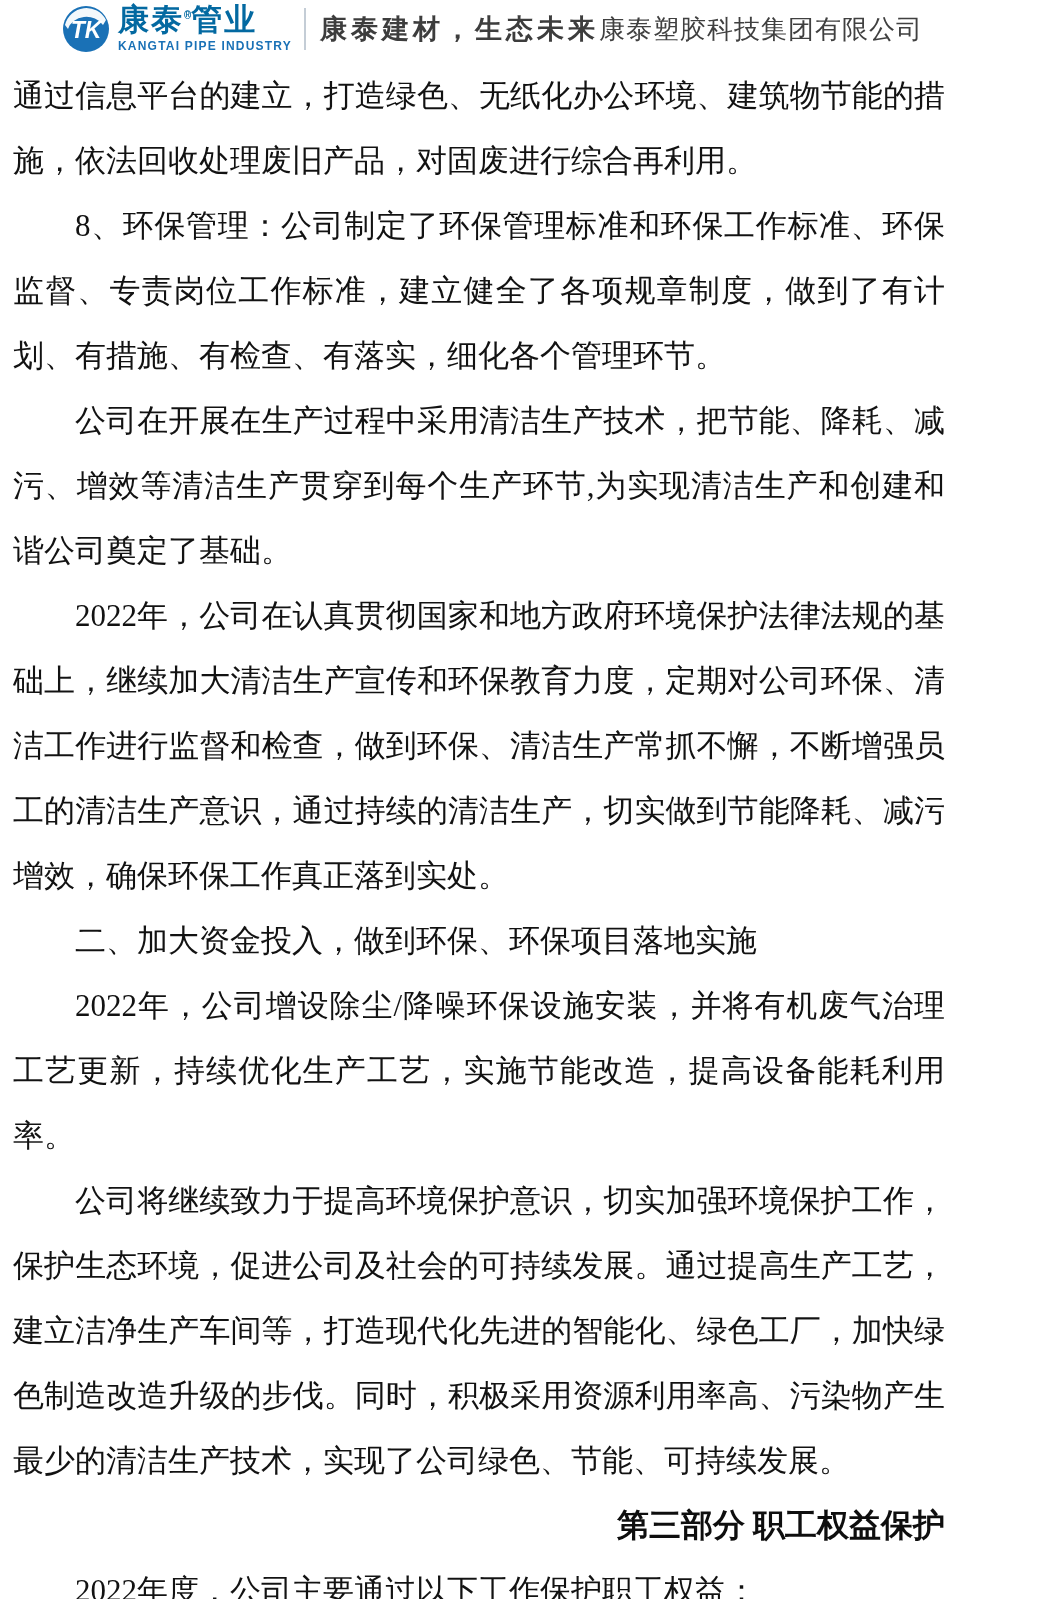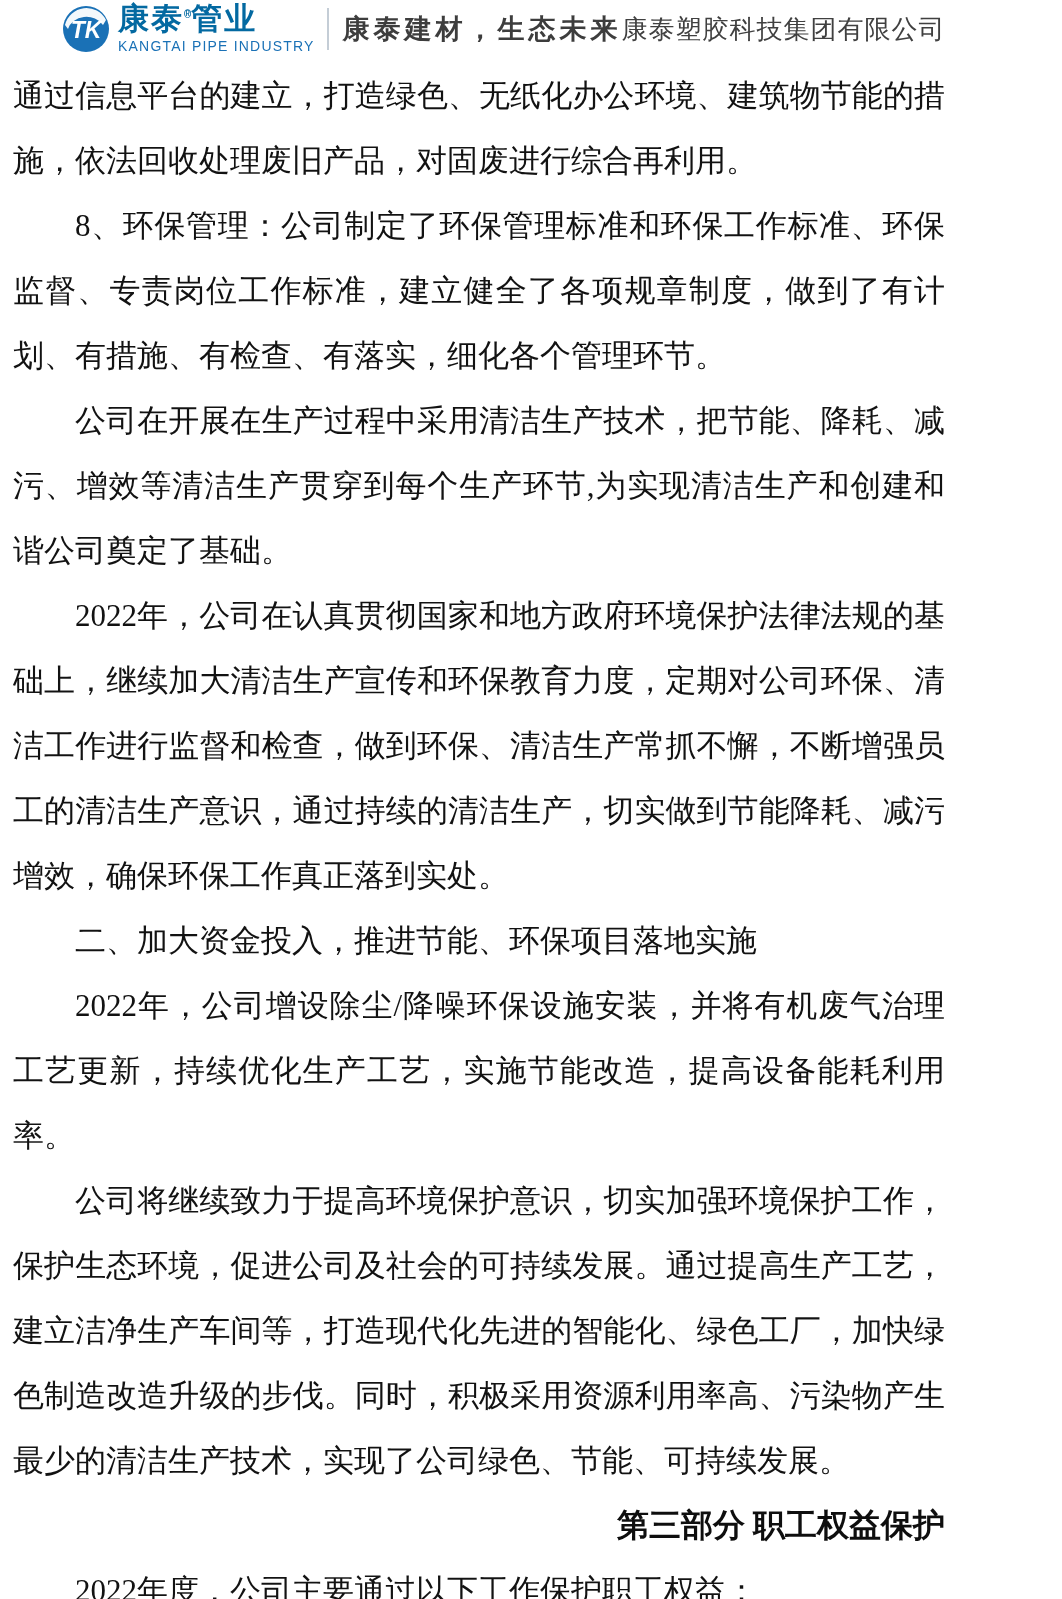--- a/index.html
+++ b/index.html
@@ -29,22 +29,22 @@
     font-family: Liberation Mono, monospace;
     font-weight: bold;
     font-size: 31px;
     color: #0369a1;
     letter-spacing: 2px;
     white-space: nowrap;
   }
   .brand-cn sup { font-size: 12px; vertical-align: super; letter-spacing: 0; }
   .brand-en {
     font-family: "Liberation Sans", sans-serif;
-    font-weight: normal;
-    font-size: 14px;
+    font-weight: bold;
+    font-size: 12px;
     color: #1a71b6;
     letter-spacing: 1.2px;
     margin-top: 3px;
     white-space: nowrap;
   }
   .vdivider { width: 2px; height: 42px; background: #c4cdd6; margin: 0 14px 0 12px; }
   .slogan {
     font-family: "Liberation Sans", sans-serif;
     font-weight: bold;
     font-size: 27px;
@@ -105,21 +105,21 @@
     <div class="company-name">康泰塑胶科技集团有限公司</div>
   </div>
 
   <div class="header-rule"></div>
 
   <div class="main">
     <p class="para no-indent">通过信息平台的建立，打造绿色、无纸化办公环境、建筑物节能的措施，依法回收处理废旧产品，对固废进行综合再利用。</p>
     <p class="para">8、环保管理：公司制定了环保管理标准和环保工作标准、环保监督、专责岗位工作标准，建立健全了各项规章制度，做到了有计划、有措施、有检查、有落实，细化各个管理环节。</p>
     <p class="para">公司在开展在生产过程中采用清洁生产技术，把节能、降耗、减污、增效等清洁生产贯穿到每个生产环节,为实现清洁生产和创建和谐公司奠定了基础。</p>
     <p class="para">2022年，公司在认真贯彻国家和地方政府环境保护法律法规的基础上，继续加大清洁生产宣传和环保教育力度，定期对公司环保、清洁工作进行监督和检查，做到环保、清洁生产常抓不懈，不断增强员工的清洁生产意识，通过持续的清洁生产，切实做到节能降耗、减污增效，确保环保工作真正落到实处。</p>
-    <p class="para">二、加大资金投入，推进节能、环保项目落地实施</p>
+    <p class="para">二、加大资金投入，做到环保、环保项目落地实施</p>
     <p class="para">2022年，公司增设除尘/降噪环保设施安装，并将有机废气治理工艺更新，持续优化生产工艺，实施节能改造，提高设备能耗利用率。</p>
     <p class="para">公司将继续致力于提高环境保护意识，切实加强环境保护工作，保护生态环境，促进公司及社会的可持续发展。通过提高生产工艺，建立洁净生产车间等，打造现代化先进的智能化、绿色工厂，加快绿色制造改造升级的步伐。同时，积极采用资源利用率高、污染物产生最少的清洁生产技术，实现了公司绿色、节能、可持续发展。</p>
     <h2 class="section-heading">第三部分 职工权益保护</h2>
     <p class="para">2022年度，公司主要通过以下工作保护职工权益：</p>
     <p class="para">一、改善职工工作、生活环境</p>
   </div>
 
 </div>
 
 </body></html>

